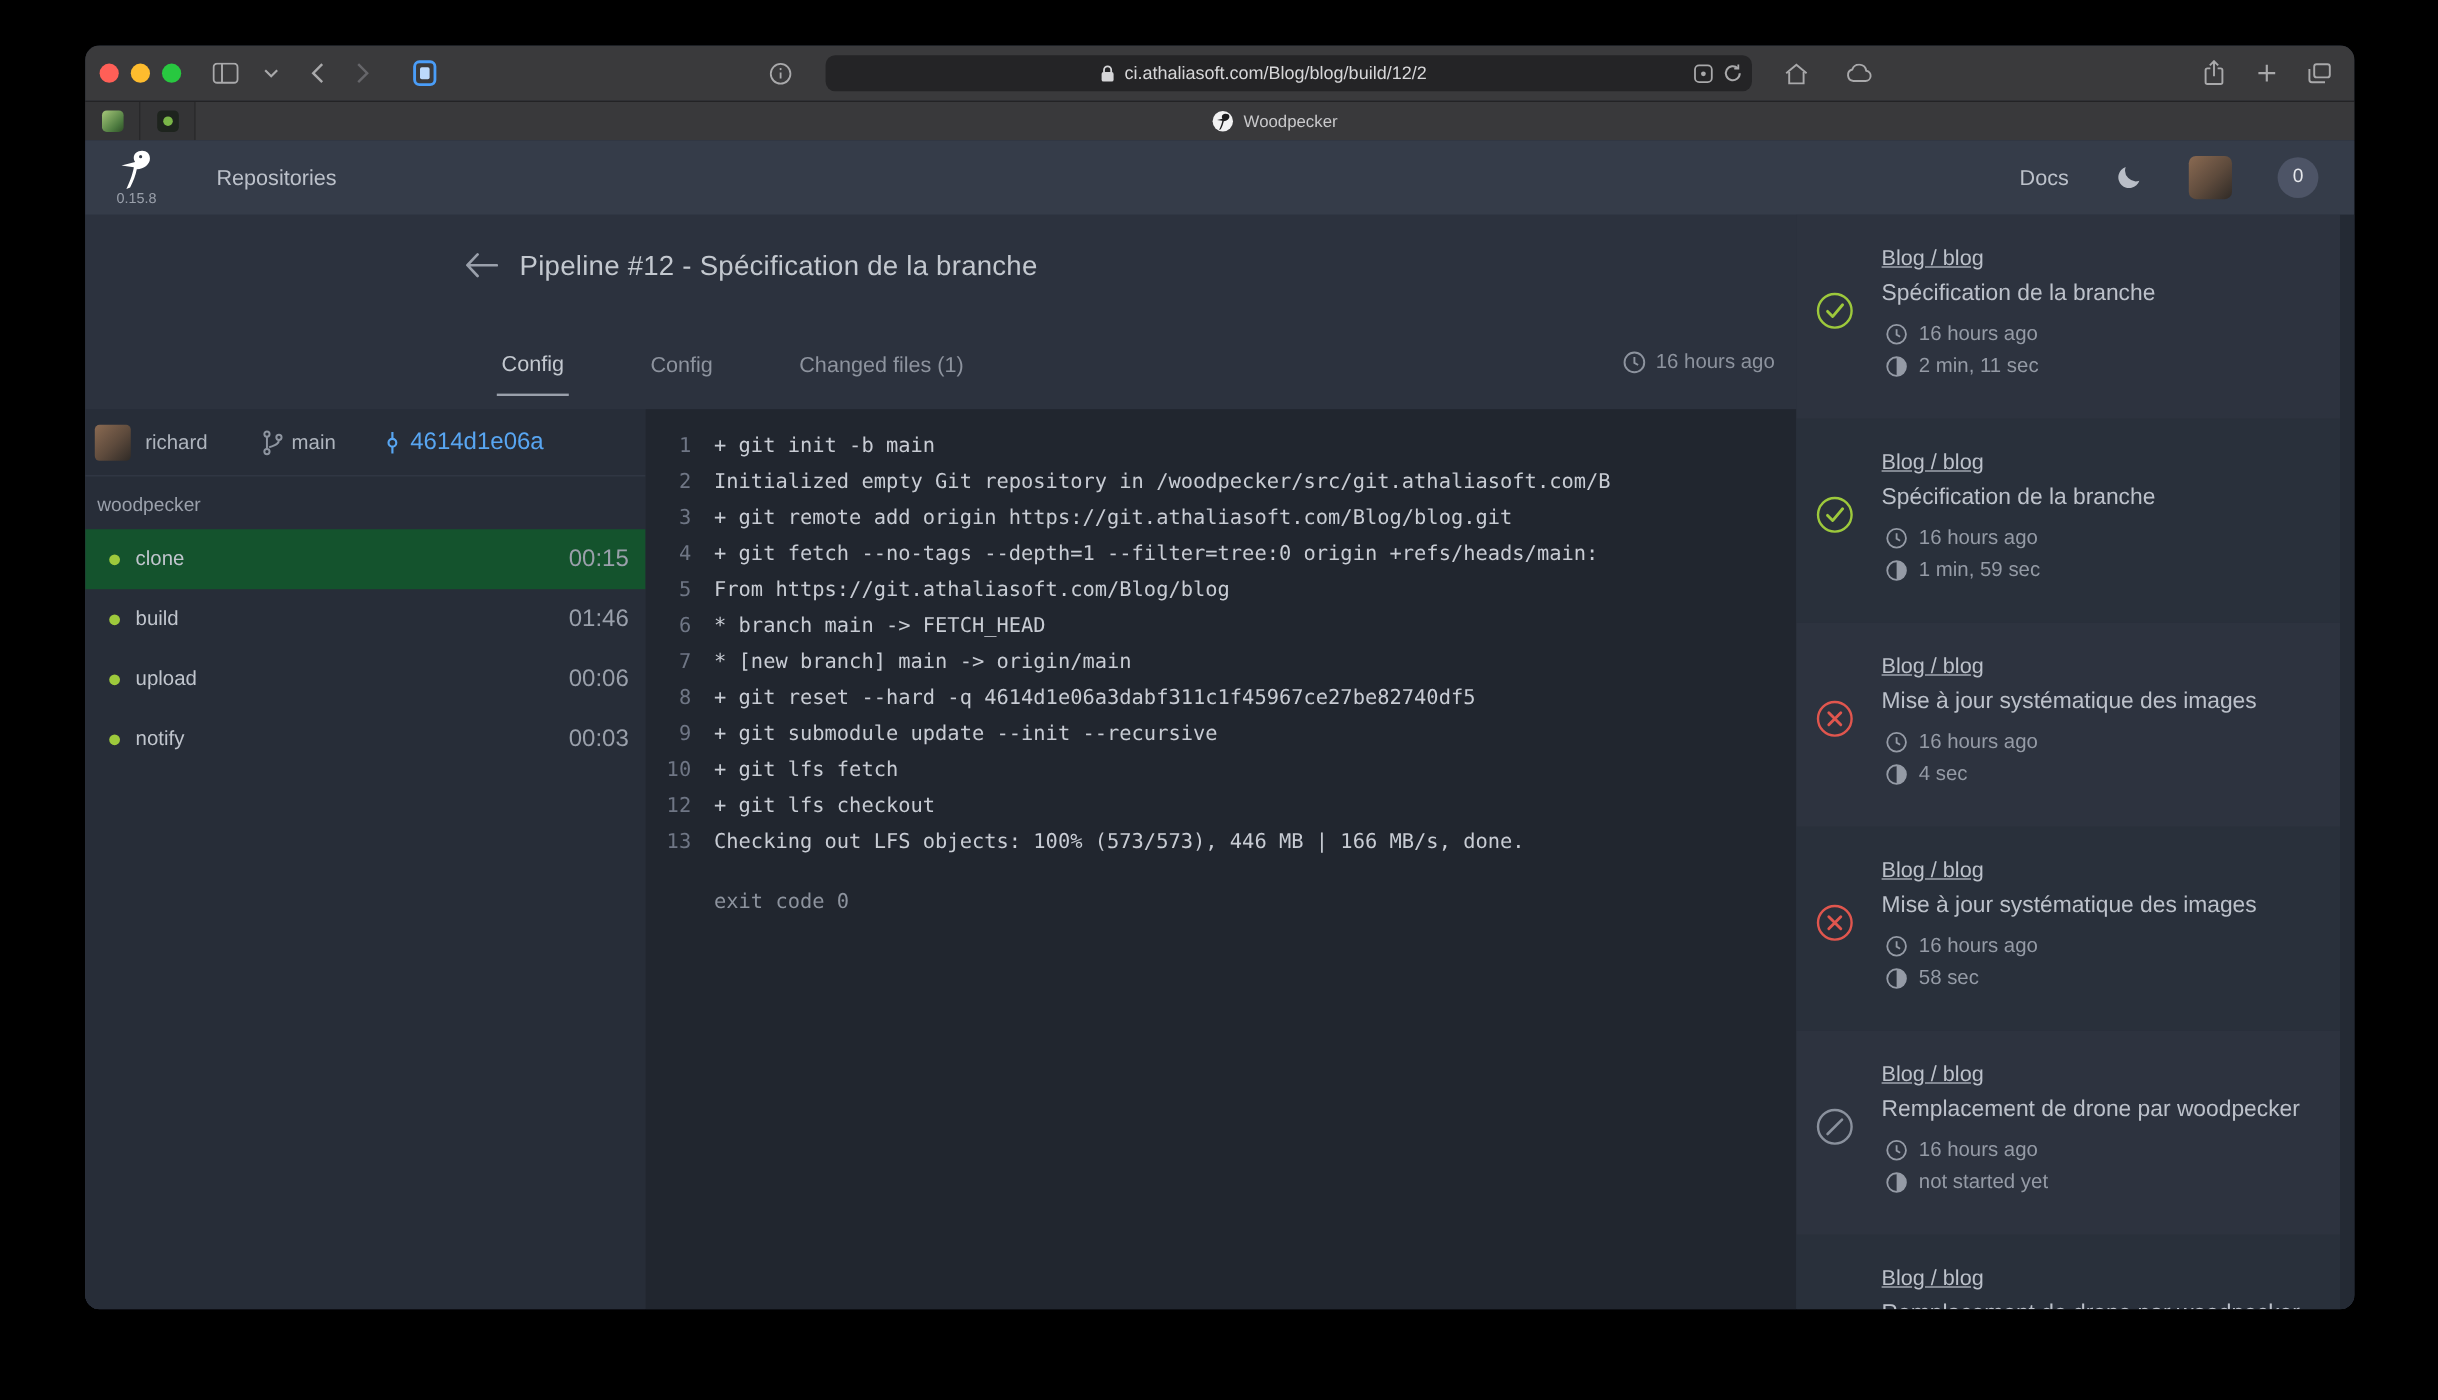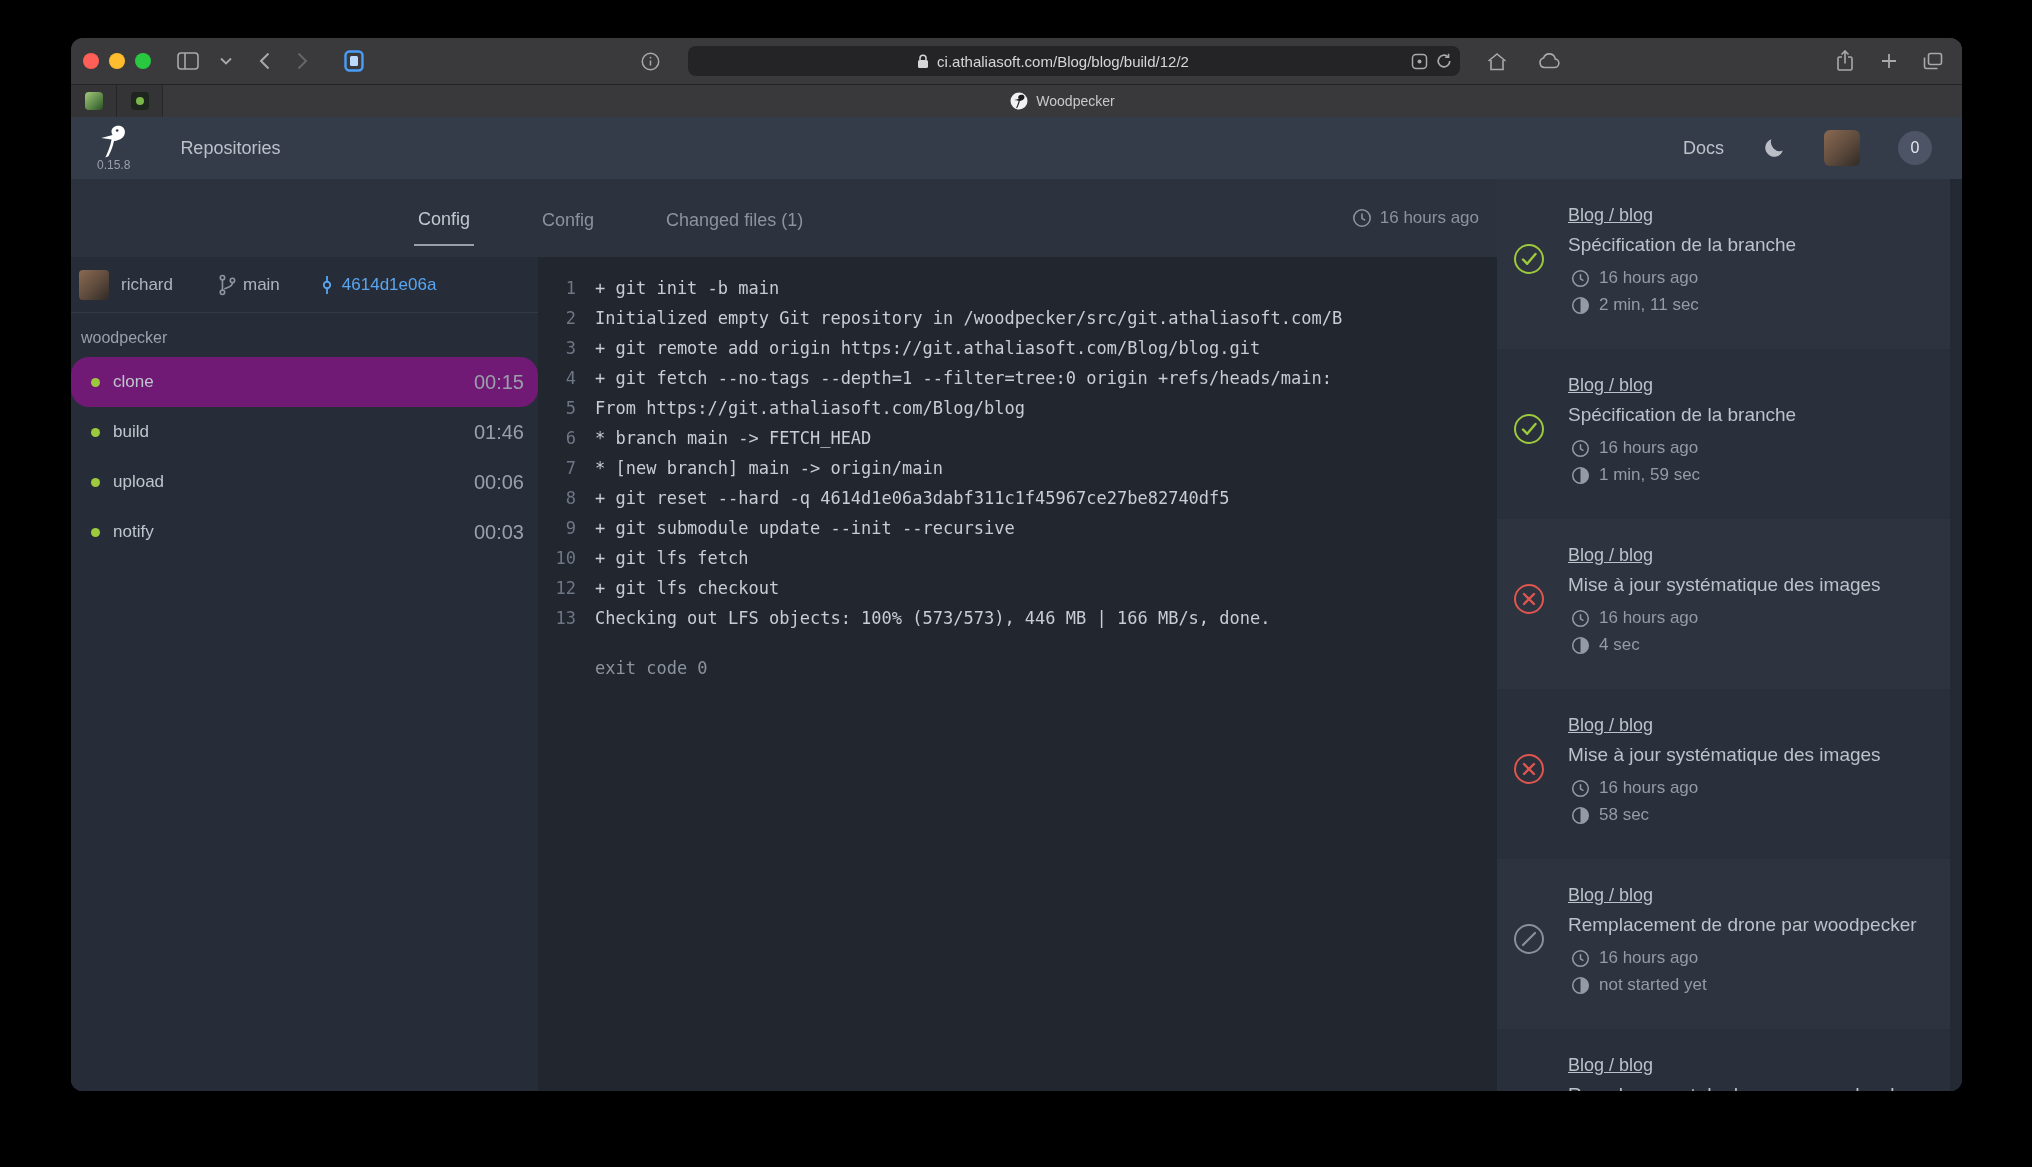--- a/index.html
+++ b/index.html
@@ -47,25 +47,25 @@
   .tab { font-size:18px; color:#8d939e; margin-right:64px; padding:18px 4px 14px; cursor:pointer; }
   .tab.active { color:#c3c8cf; border-bottom:2px solid #9aa0ab; }
   .time-ago { margin-left:auto; display:flex; align-items:center; gap:8px; color:#8d939e; font-size:17px; }
 
   .content-row { flex:1; display:flex; min-height:0; }
   .steps-panel { width:467px; background:#272d38; display:flex; flex-direction:column; flex:0 0 auto; }
   .meta-row { height:56px; display:flex; align-items:center; padding:0 14px 0 8px; border-bottom:1px solid #333a46; }
   .meta-avatar { width:30px; height:30px; border-radius:4px; background:linear-gradient(135deg,#8a6a52,#5d4a3c 55%,#2f2a26); margin-right:12px; }
   .meta-name { color:#aeb4bd; font-size:17px; margin-right:44px; }
   .meta-branch { display:flex; align-items:center; gap:6px; color:#aeb4bd; font-size:17px; margin-right:38px; }
-  .meta-commit { display:flex; align-items:center; gap:6px; font-size:17px; }
+  .meta-commit { display:flex; align-items:center; gap:6px; font-size:20px; }
   .commit-link { color:#58a6f2; cursor:pointer; }
   .group-label { color:#9aa0ab; font-size:16px; padding:16px 10px 10px; }
   .step { height:50px; display:flex; align-items:center; padding:0 14px 0 20px; cursor:pointer; }
-  .step.selected { background:#701a75;border-radius:18px; }
+  .step.selected { background:#14532d; }
   .dot { width:9px; height:9px; border-radius:50%; background:#9dc93c; margin-right:13px; flex:0 0 auto; }
   .step-name { color:#c0c5cd; font-size:17px; }
   .step-time { margin-left:auto; color:#9aa0ab; font-size:20px; }
 
   .log-panel { flex:1; background:#21262f; padding:16px 0 0 0; overflow:hidden; font-family:"DejaVu Sans Mono", monospace; min-width:0; }
   .log-line { display:flex; line-height:30px; font-size:17px; white-space:pre; }
   .log-num { width:38px; text-align:right; color:#6f7685; flex:0 0 auto; user-select:none; }
   .log-text { padding-left:19px; color:#c8ccd4; overflow:hidden; }
   .exit-line { margin-top:20px; padding-left:57px; color:#8d939e; font-size:17px; line-height:30px; }
 
@@ -230,20 +230,28 @@
               </svg>
           </span>
           <span class="avatar"></span>
           <span class="badge">0</span>
         </div>
       </div>
 
       <div class="page-body">
         <div class="main-col">
 
+          <div class="main-header">
+            <span class="back-ic">
+              <svg width="28" height="22" viewBox="0 0 28 22" fill="none" stroke="currentColor" stroke-width="2.2" stroke-linecap="round" stroke-linejoin="round">
+                  <path d="M11 2L2.5 11 11 20M3 11h24"></path>
+                </svg>
+            </span>
+            <span class="title">Pipeline #12 - Spécification de la branche</span>
+          </div>
 
           <div class="tabs-row">
             <span class="tab active">Config</span>
             <span class="tab">Config</span>
             <span class="tab">Changed files (1)</span>
             <span class="time-ago">
               <span class="icon">
                 <svg width="20" height="20" viewBox="0 0 20 20" fill="none" stroke="currentColor" stroke-width="1.6">
                     <circle cx="10" cy="10" r="8.2"></circle>
                     <path d="M10 5.6v4.8l3.1 1.8"></path>

